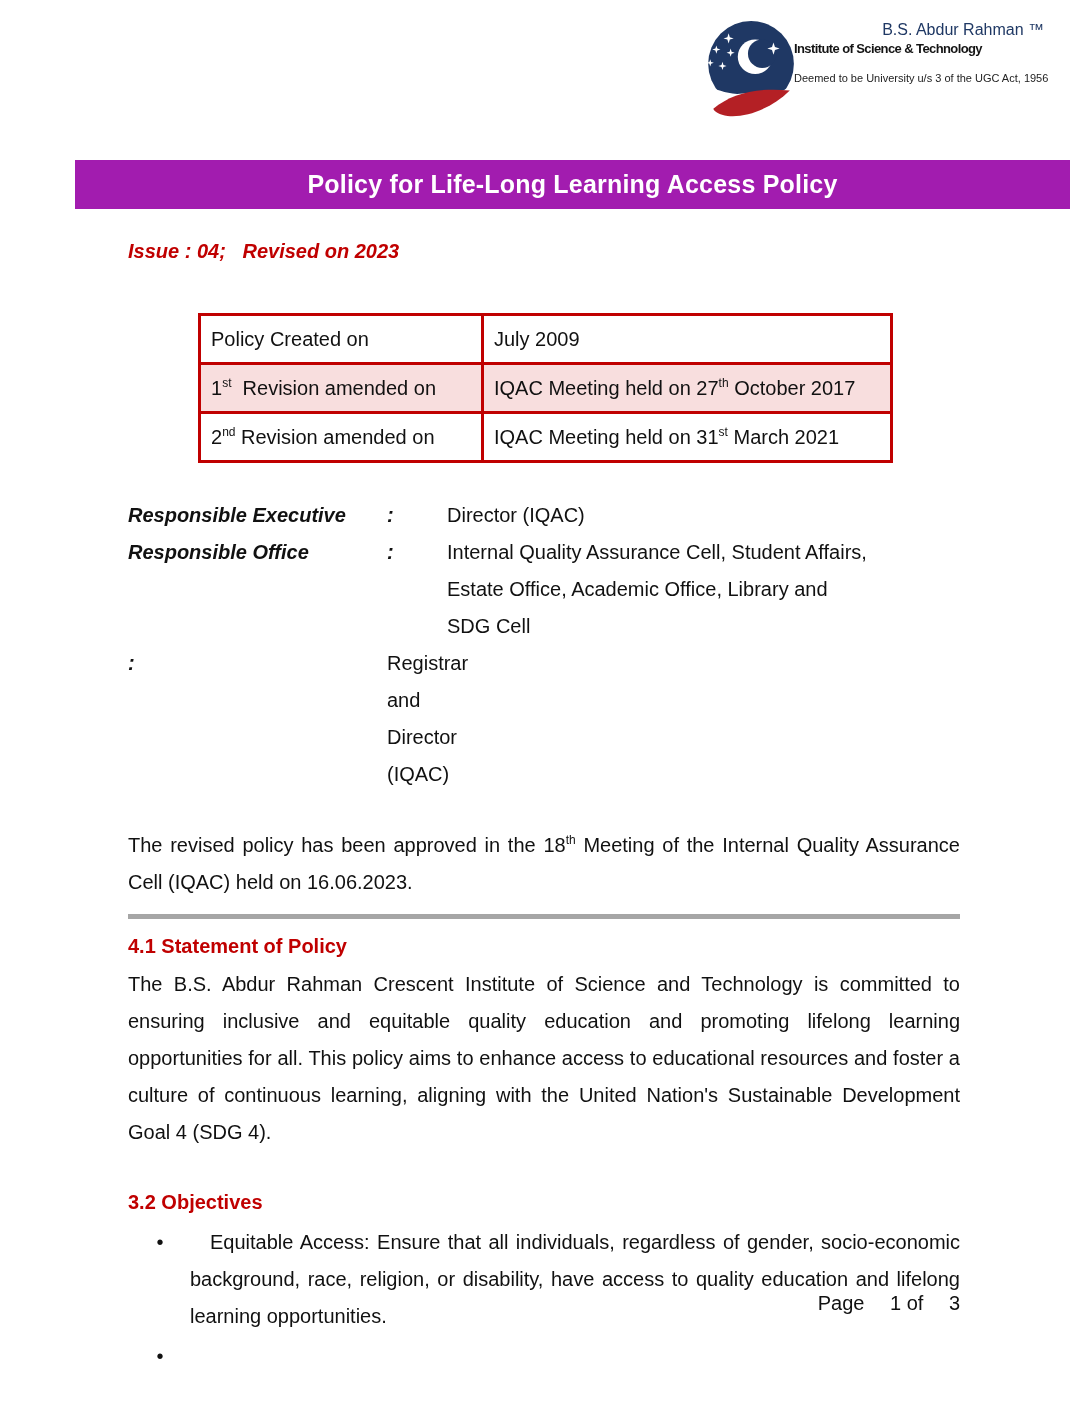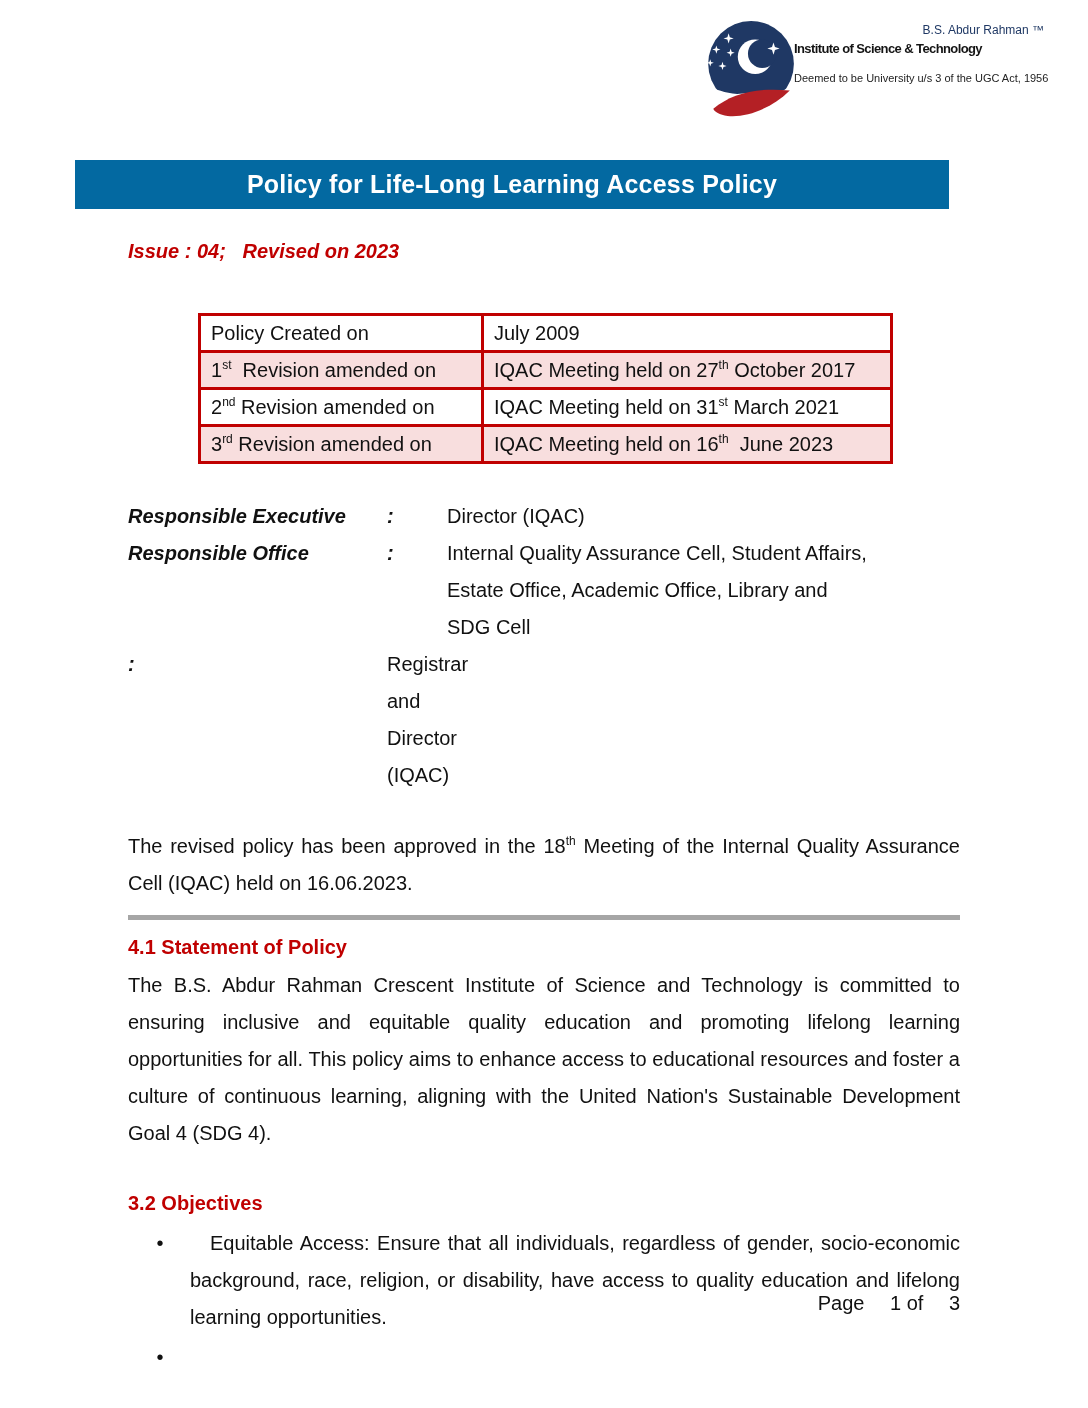--- a/index.html
+++ b/index.html
@@ -4,38 +4,38 @@
 <style>
   * { margin:0; padding:0; box-sizing:border-box; }
   html,body { background:#ffffff; }
   body { font-family:"Liberation Sans", sans-serif; color:#111111; }
   .page { position:relative; width:1088px; height:1408px; background:#ffffff; overflow:hidden; }
 
   
   .brand-header { position:absolute; top:18px; left:698px; width:352px; display:flex; }
   .emblem { width:102px; height:104px; flex:none; }
   .logo-text { margin-left:-6px; padding-top:2px; width:250px; }
-  .logo-owner { text-align:right; color:#1F3864; font-size:12px; line-height:20px; white-space:nowrap; }
+  .logo-owner { text-align:right; color:#1F3864; font-size:16px; line-height:20px; white-space:nowrap; }
   .logo-brand { color:#1F3864; font-weight:bold; font-size:52px; line-height:50px; letter-spacing:-1.5px; }
   .logo-subtitle { color:#141414; font-size:13px; font-weight:bold; letter-spacing:-0.6px; margin-top:1px; white-space:nowrap; }
   .logo-tagline { color:#222222; font-size:11px; margin-top:16px; text-align:right; white-space:nowrap; }
 
   
-  .title-banner { position:absolute; left:75px; top:160px; width:874px; height:49px; background:#0369a1;
+  .title-banner { position:absolute; left:75px; top:160px; width:995px; height:49px; background:#a21caf;
                   display:flex; align-items:center; justify-content:center; }
   .doc-title { color:#ffffff; font-weight:bold; font-size:25px; letter-spacing:0.2px; }
 
   
   .content { position:absolute; left:128px; top:209px; width:832px; font-size:20px; }
 
   .issue-line { margin-top:31px; text-align:left; color:#C00000; font-weight:bold; font-style:italic;
                 font-size:20px; white-space:pre-wrap; }
 
   table.rev-table { margin-top:50px; margin-left:70px; width:695px; border-collapse:collapse; }
-  table.rev-table td { border:3px solid #C00000; font-size:20px; padding:4px 10px; height:37px;
+  table.rev-table td { border:3px solid #C00000; font-size:20px; padding:4px 10px; height:49px;
                        white-space:pre-wrap; vertical-align:middle; background:#ffffff; }
   table.rev-table td.c1 { width:283px; }
   table.rev-table tr.shaded td { background:#F8DEDE; }
 
   .resp { margin-top:34px; display:grid; grid-template-columns:259px 60px 513px; line-height:37px; }
   .resp-label, .resp-sep { font-weight:bold; font-style:italic; }
   .resp-value { white-space:pre-line; }
 
   .approval { margin-top:34px; line-height:37px; text-align:justify; }
 
@@ -96,24 +96,20 @@
           <td><span>July 2009</span></td>
         </tr>
         <tr class="shaded">
           <td class="c1"><span>1</span><sup>st</sup><span>  Revision amended on</span></td>
           <td><span>IQAC Meeting held on 27</span><sup>th</sup><span> October 2017</span></td>
         </tr>
         <tr>
           <td class="c1"><span>2</span><sup>nd</sup><span> Revision amended on</span></td>
           <td><span>IQAC Meeting held on 31</span><sup>st</sup><span> March 2021</span></td>
         </tr>
-        <tr class="shaded">
-          <td class="c1"><span>3</span><sup>rd</sup><span> Revision amended on</span></td>
-          <td><span>IQAC Meeting held on 16</span><sup>th</sup><span>  June 2023</span></td>
-        </tr>
       </tbody>
     </table>
 
     <div class="resp">
       <div class="resp-label">Responsible Executive</div>
       <div class="resp-sep">:</div>
       <div class="resp-value">Director (IQAC)</div>
 
       <div class="resp-label">Responsible Office</div>
       <div class="resp-sep">:</div>

